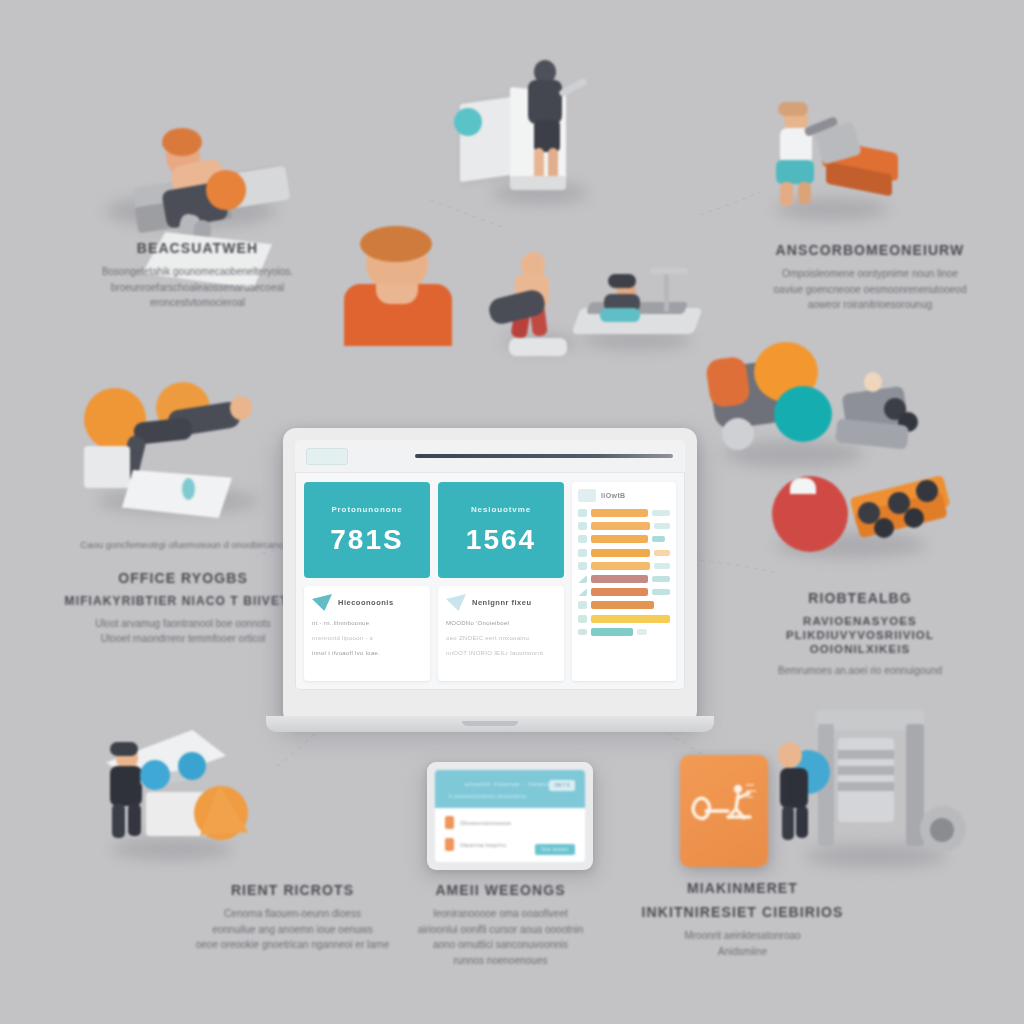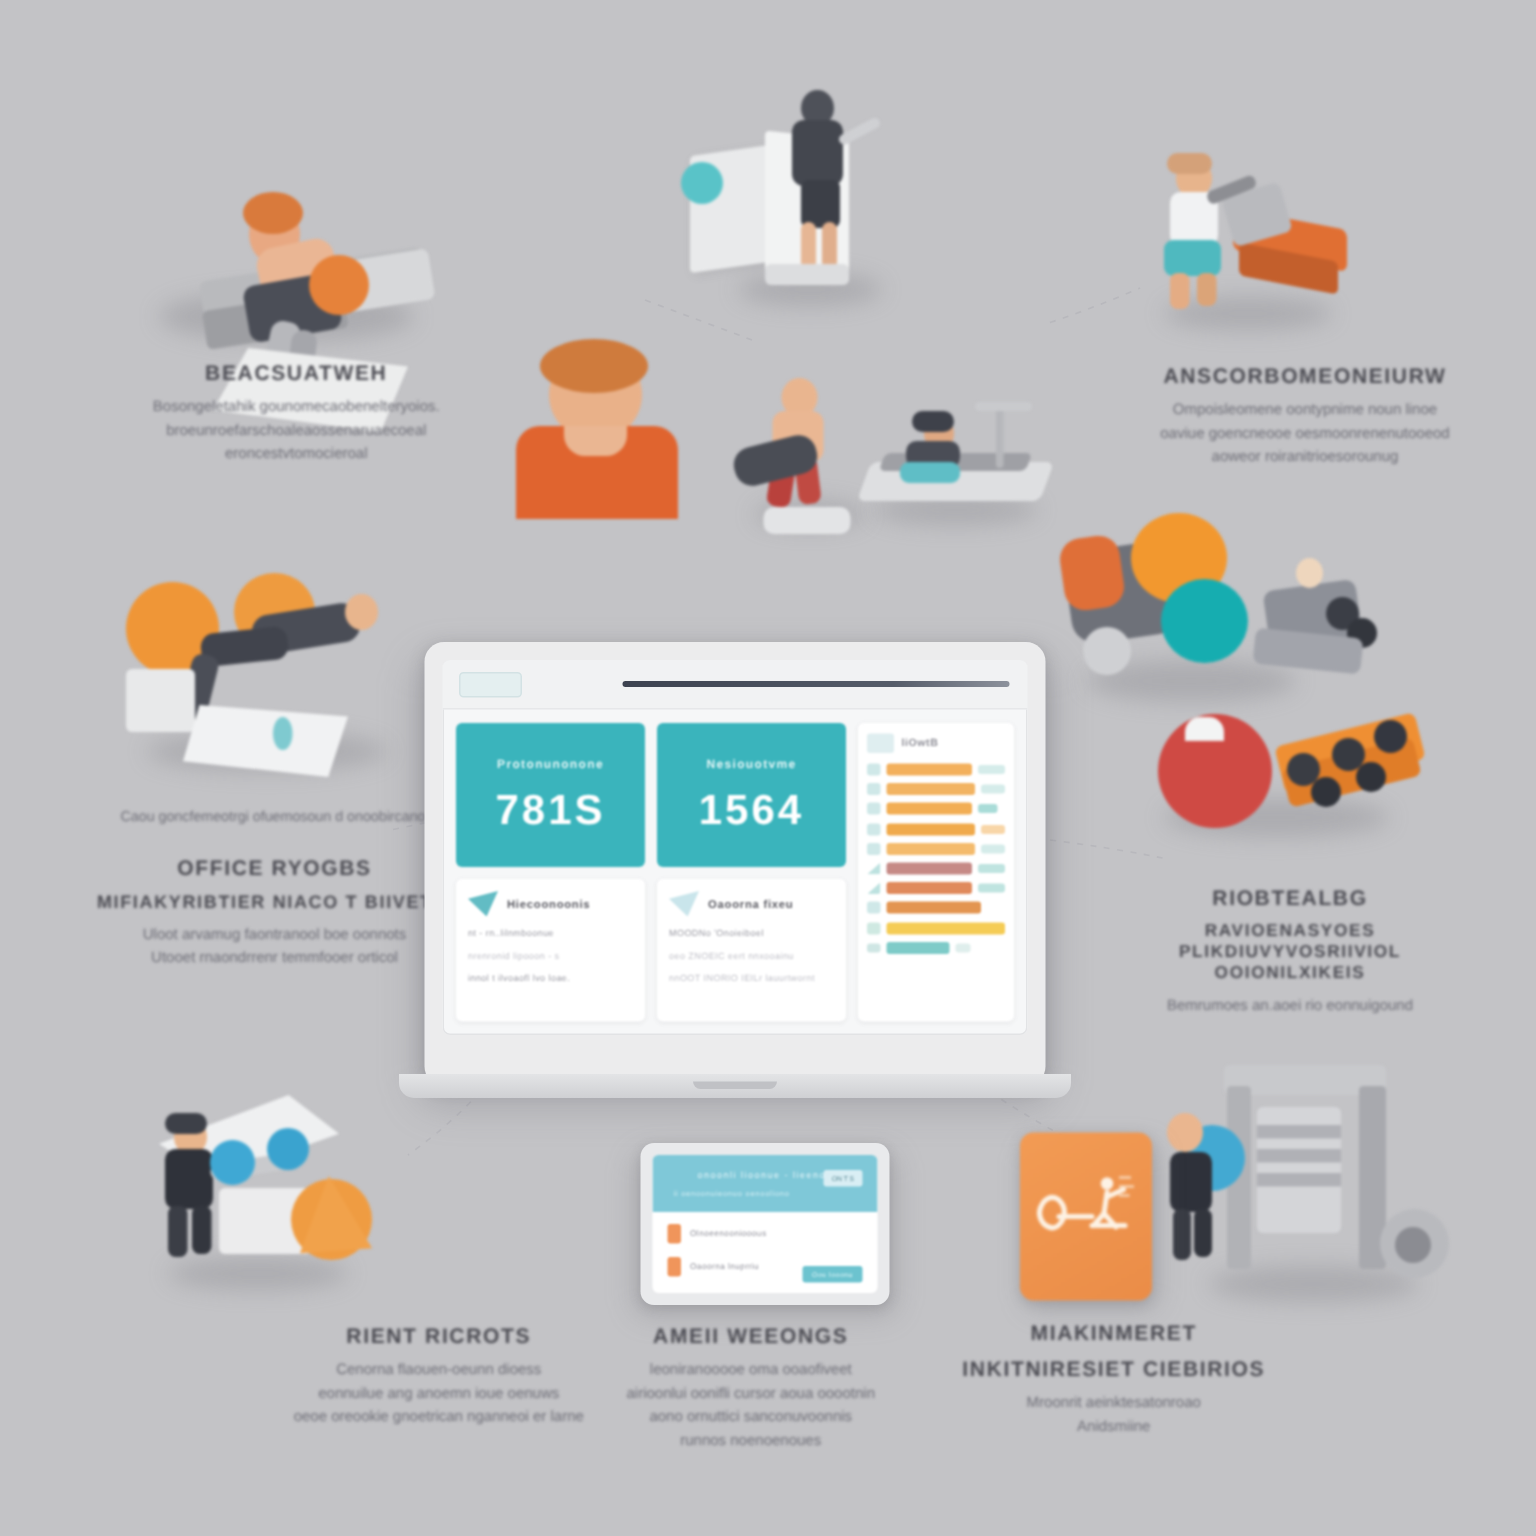--- a/index.html
+++ b/index.html
@@ -358,21 +358,21 @@
                   <span class="cone"></span>
                   <span class="t">Hiecoonoonis</span>
                 </div>
                 <div class="card-line">nt - rn..lilnmboonue</div>
                 <div class="card-line faint">nrenronid lipooon - s</div>
                 <div class="card-line">innol t ilvoaofl lvo loae.</div>
               </div>
               <div class="card">
                 <div class="card-hd">
                   <span class="cone pale"></span>
-                  <span class="t">Oaoorna fixeu</span>
+                  <span class="t">Nenlgnnr fixeu</span>
                 </div>
                 <div class="card-line">MOODNo 'Onoieiboel</div>
                 <div class="card-line faint">oeo ZNOEIC eert nnxooainu</div>
                 <div class="card-line faint">nnOOT  INORIO  IEILr   lauurtwornt</div>
               </div>
             </div>
           </div>
 
           <div class="dcol-r">
             <div class="panel-hd">

